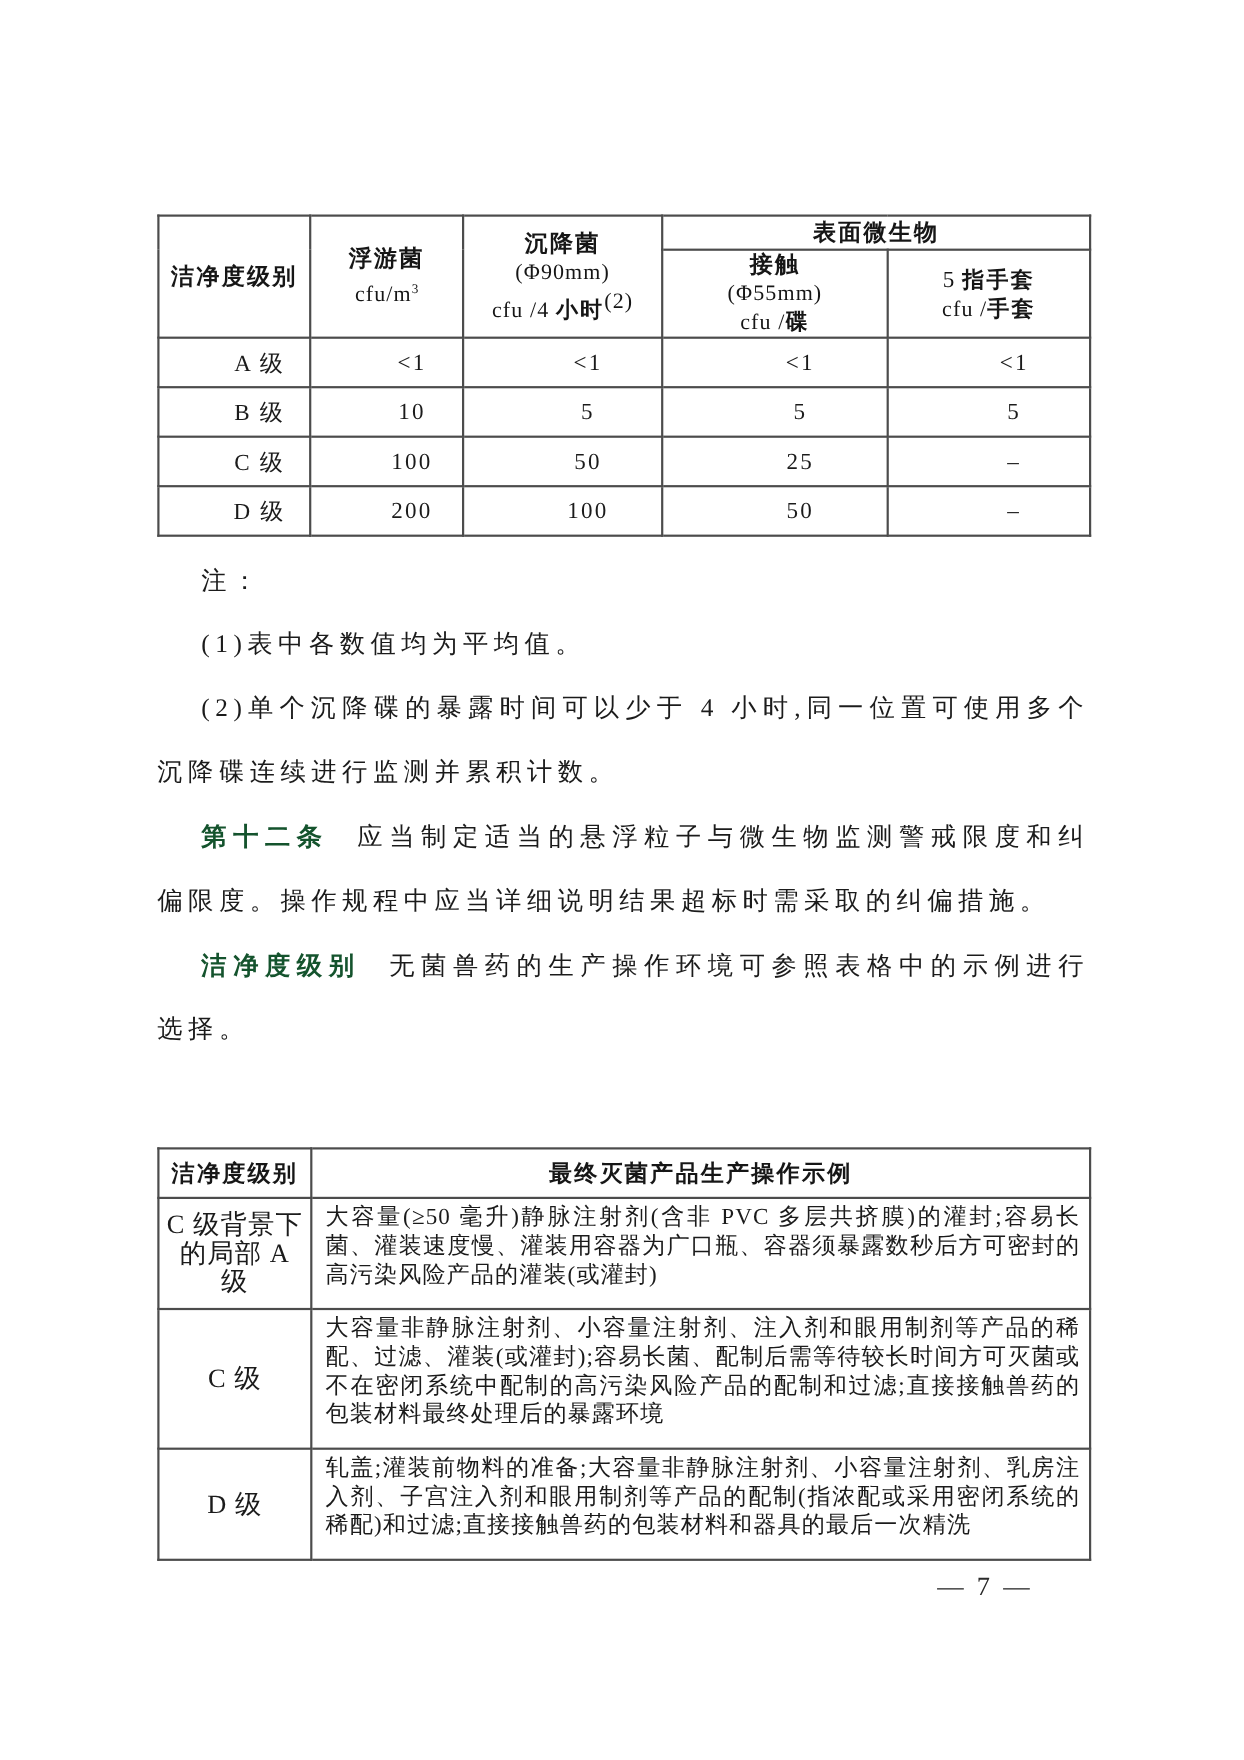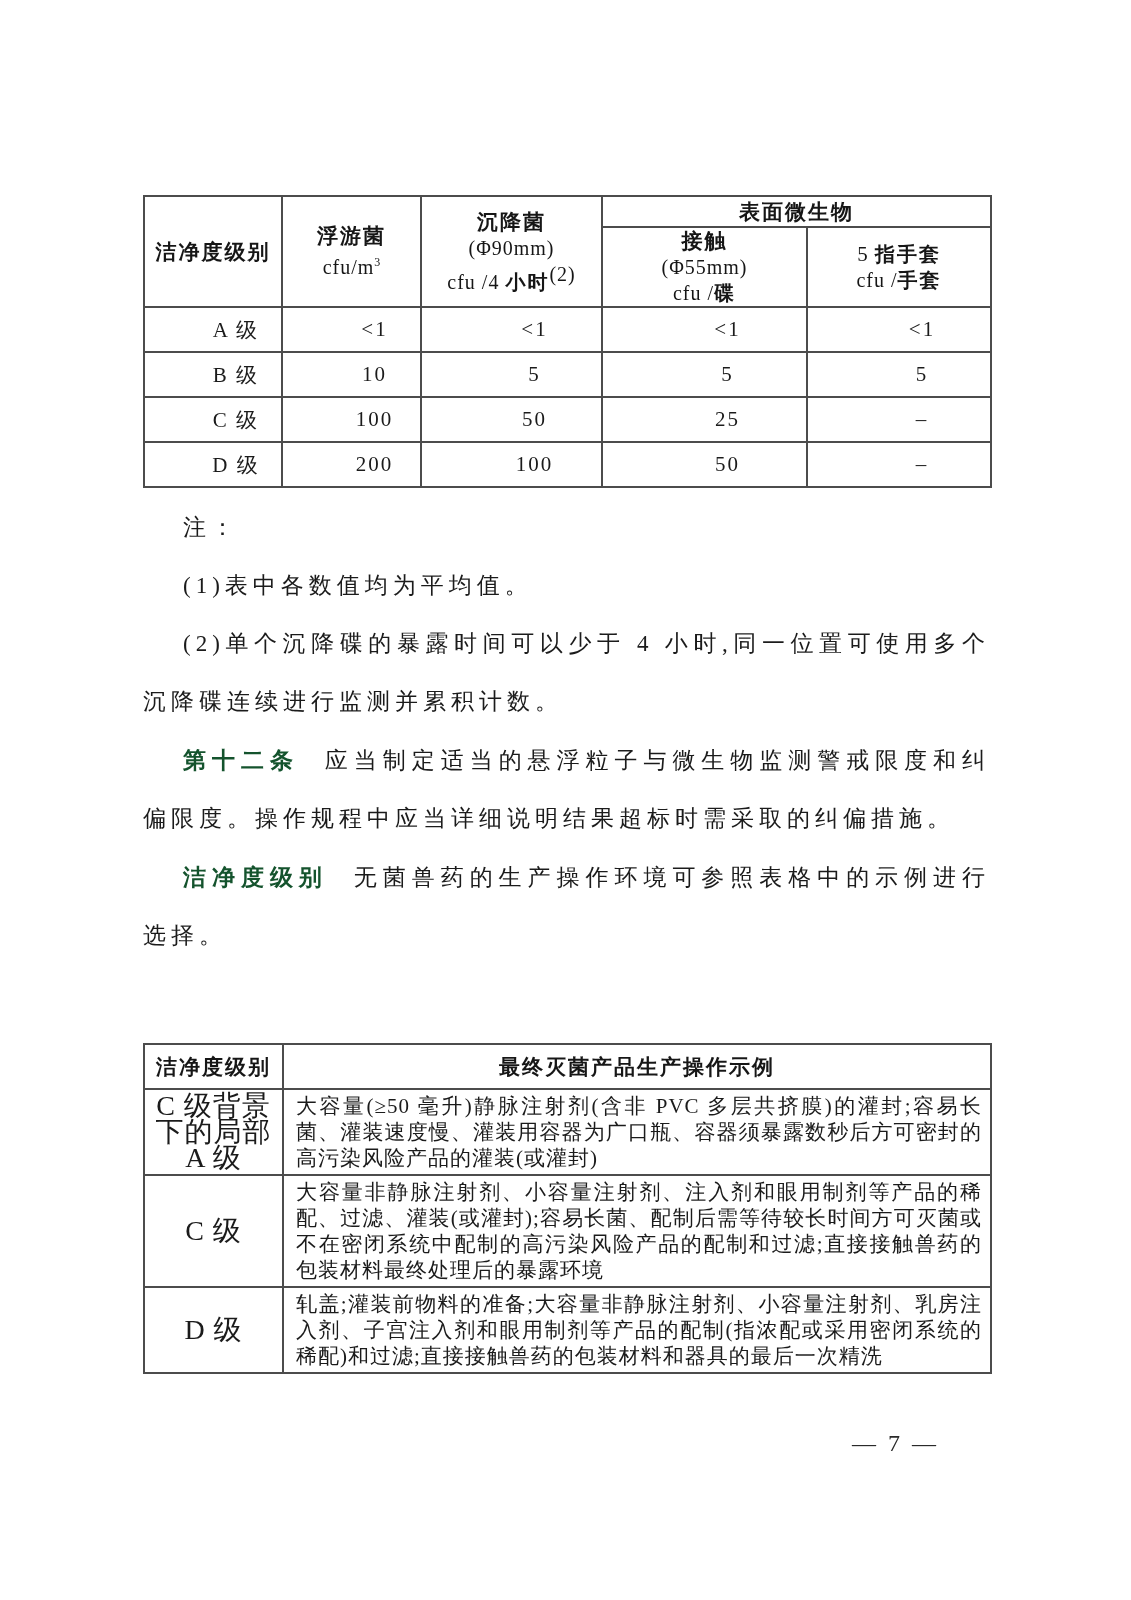--- a/index.html
+++ b/index.html
@@ -46,27 +46,27 @@
     padding-left:46px;
   }
 
   .t2 { top:1043px; }
   .t2 th {
     font-family:"Liberation Sans","DejaVu Sans",sans-serif;
     font-weight:bold; font-size:21px; letter-spacing:2px;
     height:45px; color:#161616;
   }
   .t2 td.grade {
-    font-size:28px; line-height:26px; letter-spacing:1px;
+    font-size:24px; line-height:26px; letter-spacing:1px;
     padding:2px 6px;
   }
   .t2 td.examples {
     text-align:justify; vertical-align:middle;
     font-size:21px; line-height:26px; letter-spacing:1px;
-    padding:3px 8px 3px 12px;
+    padding:3px 8px 18px 12px;
   }
   .t2 tr.r1 td { height:78px; }
   .t2 tr.r2 td { height:104px; }
   .t2 tr.r3 td { height:85px; }
 
   
   .body-text {
     position:absolute; left:143px; top:499px; width:847px;
     font-size:23px; line-height:58px; letter-spacing:5px;
     text-align:justify; color:#1b1b1b;

